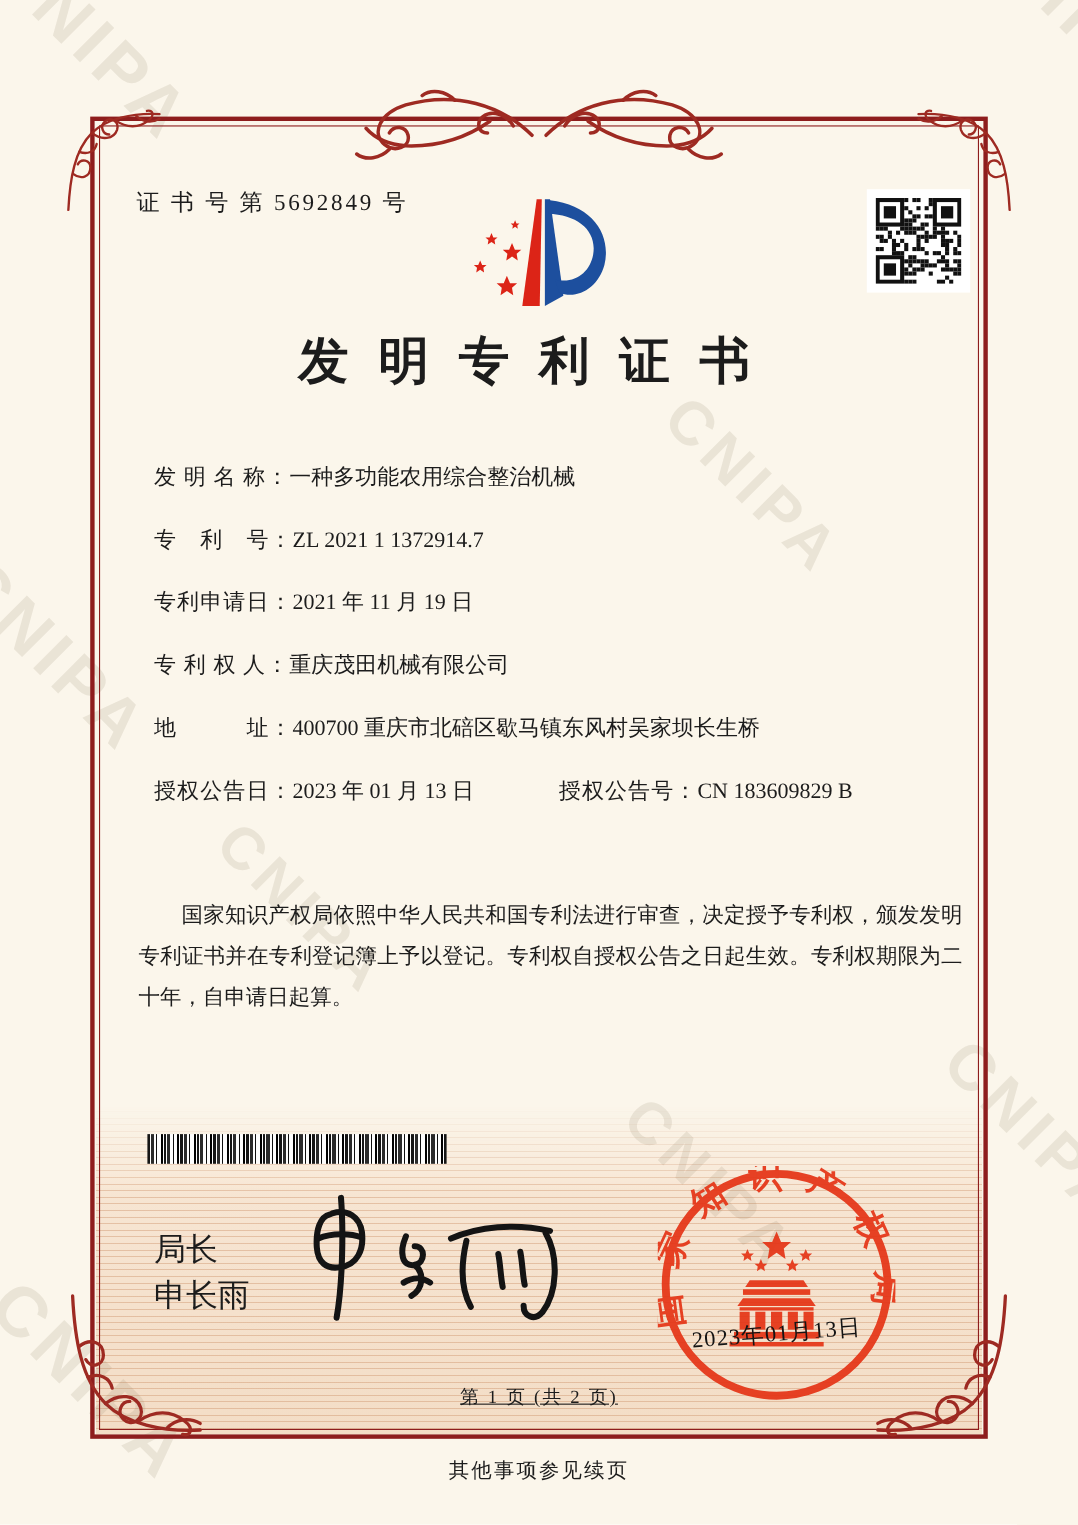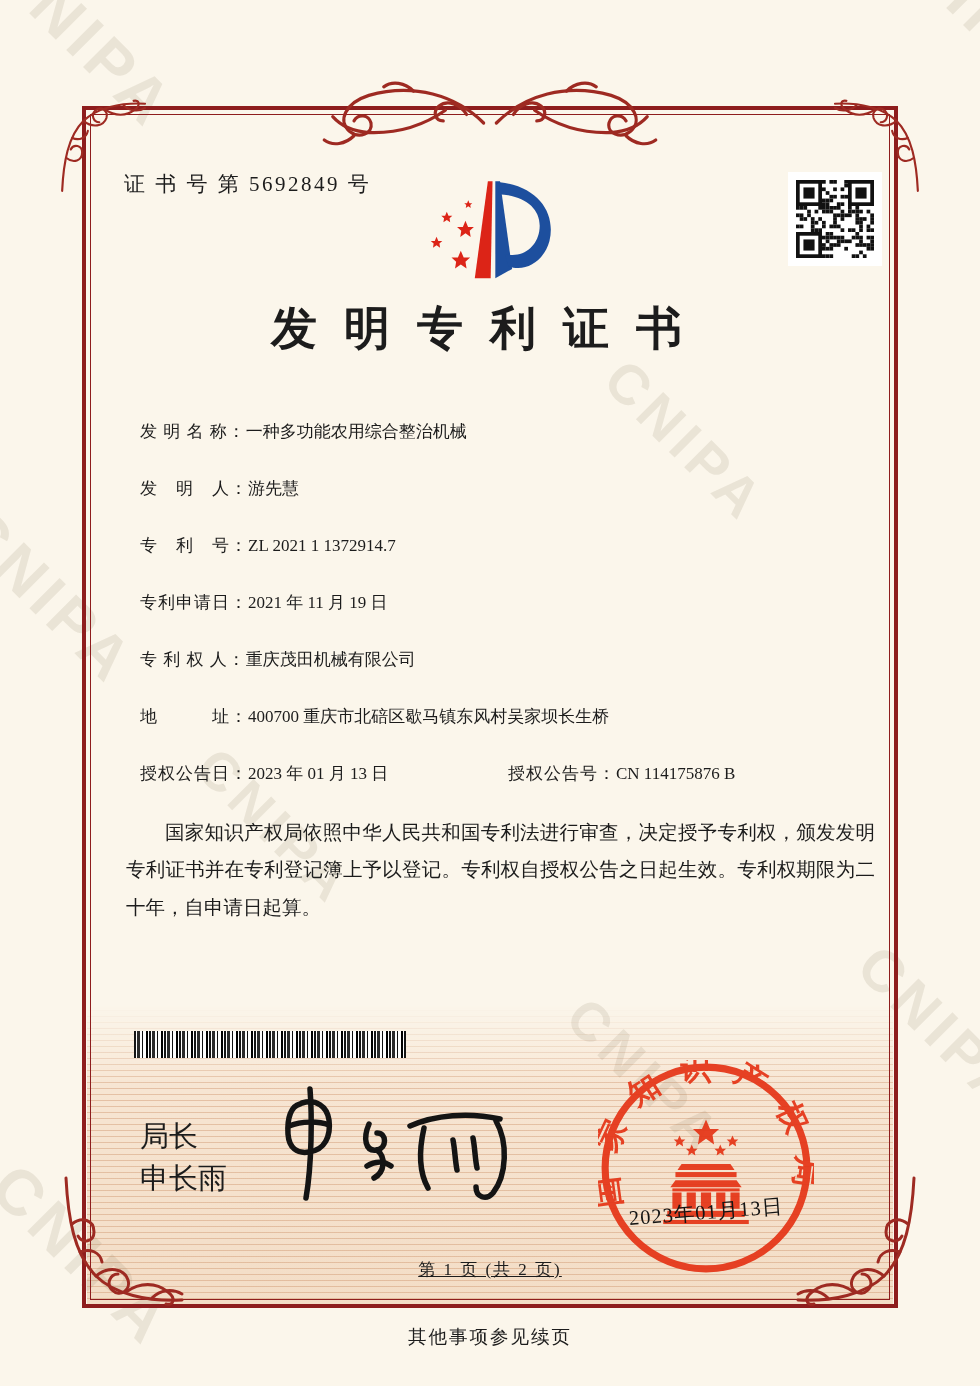--- a/index.html
+++ b/index.html
@@ -25,21 +25,21 @@
   .orn{position:absolute;z-index:4;}
 
   .content{position:absolute;inset:0;z-index:5;}
 
   .cert-no{position:absolute;left:124px;top:170px;font-size:21px;letter-spacing:2.5px;}
   .logo{position:absolute;left:402px;top:156px;}
   .qr-box{position:absolute;left:788px;top:172px;width:78px;height:78px;background:#fff;padding:8px;}
   .title{position:absolute;left:0;top:298px;width:100%;text-align:center;font-size:46px;font-weight:bold;
          letter-spacing:27px;box-sizing:border-box;}
 
-  .fields{position:absolute;left:140px;top:420px;width:720px;font-size:17px;}
+  .fields{position:absolute;left:140px;top:420px;width:720px;font-size:20px;}
   .frow{position:relative;height:26px;margin-bottom:31px;white-space:nowrap;}
   .frow .lbl{letter-spacing:1px;}
   .pair2{position:absolute;left:368px;top:0;}
 
   .paras{position:absolute;left:122px;top:810px;width:757px;font-size:19.5px;line-height:1.92;text-align:justify;}
   .paras p{margin:4px;text-indent:2em;}
 
   .barcode{position:absolute;left:134px;top:1031px;width:272px;height:27px;z-index:5;
     background:repeating-linear-gradient(90deg,#151515 0 2px,#fdfdfd 2px 3px,#2a2a2a 3px 6px,#fdfdfd 6px 8px,
       #101010 8px 9px,#fdfdfd 9px 12px,#000 12px 14px,#fdfdfd 14px 15px);}
@@ -278,37 +278,34 @@
       </svg>
     </div>
 
     <div class="title">发明专利证书</div>
 
     <div class="fields">
       <div class="frow">
         <span class="lbl">发 明 名 称：</span><span>一种多功能农用综合整治机械</span>
       </div>
       <div class="frow">
-        <span class="lbl">发　明　人：</span><span>游先慧</span>
-      </div>
-      <div class="frow">
         <span class="lbl">专　利　号：</span><span>ZL 2021 1 1372914.7</span>
       </div>
       <div class="frow">
         <span class="lbl">专利申请日：</span><span>2021 年 11 月 19 日</span>
       </div>
       <div class="frow">
         <span class="lbl">专 利 权 人：</span><span>重庆茂田机械有限公司</span>
       </div>
       <div class="frow">
         <span class="lbl">地　　　址：</span><span>400700  重庆市北碚区歇马镇东风村吴家坝长生桥</span>
       </div>
       <div class="frow">
         <span class="lbl">授权公告日：</span><span>2023 年 01 月 13 日</span>
-        <span class="pair2"><span class="lbl">授权公告号：</span><span>CN 114175876 B</span></span>
+        <span class="pair2"><span class="lbl">授权公告号：</span><span>CN 183609829 B</span></span>
       </div>
     </div>
 
     <div class="paras">
       <p>国家知识产权局依照中华人民共和国专利法进行审查，决定授予专利权，颁发发明专利证书并在专利登记簿上予以登记。专利权自授权公告之日起生效。专利权期限为二十年，自申请日起算。</p>
     </div>
 
     <div class="barcode"></div>
 
     <div class="officer">

